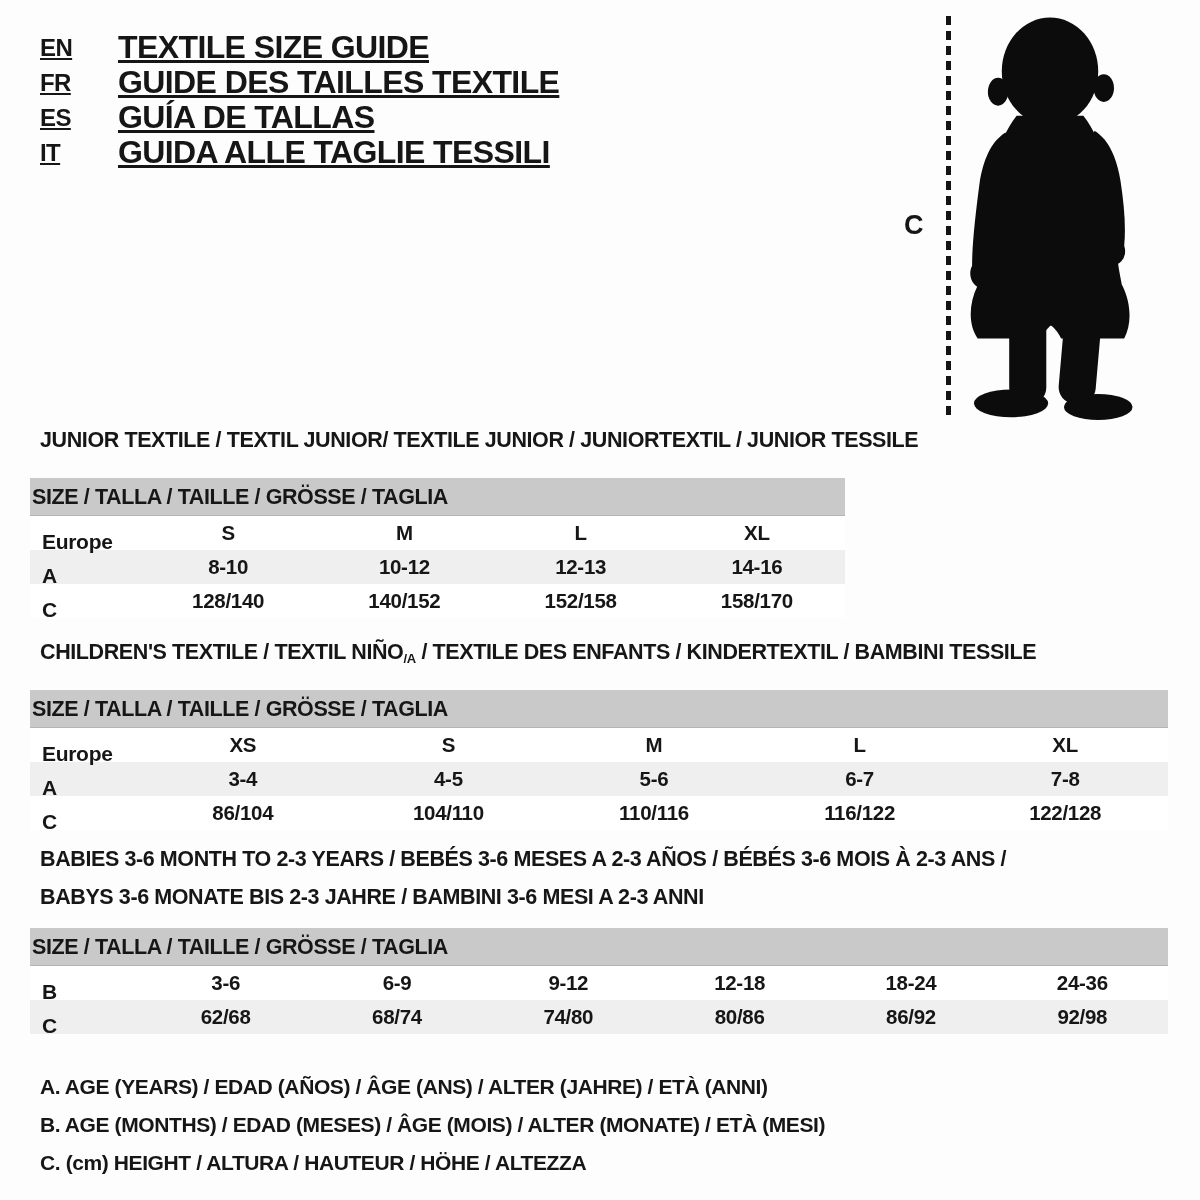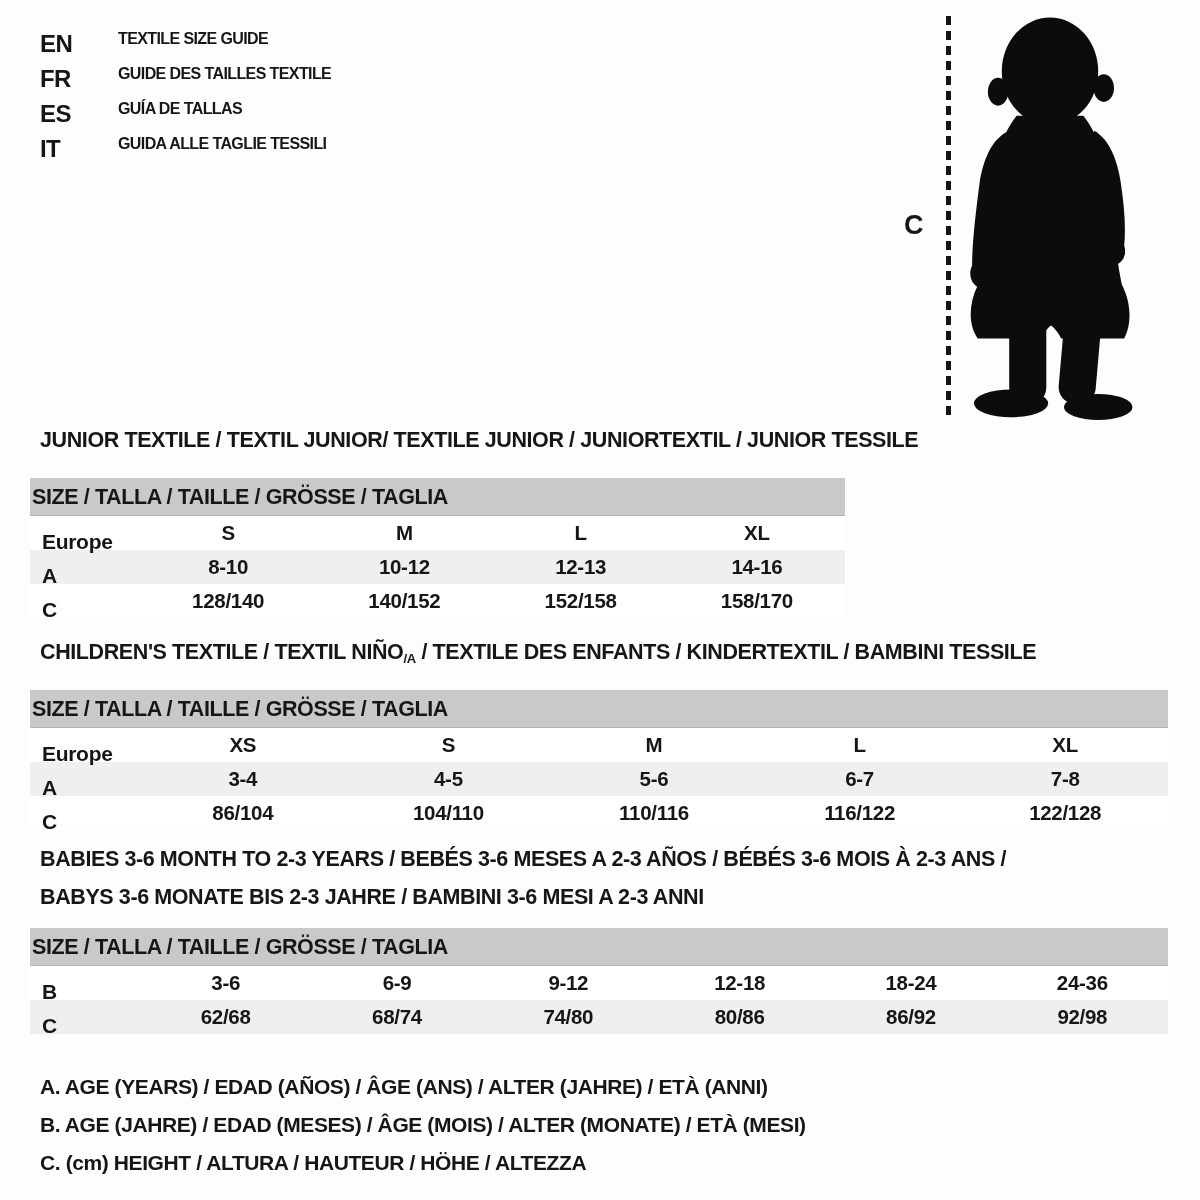--- a/index.html
+++ b/index.html
@@ -6,23 +6,23 @@
   html,body { background:#ffffff; }
   .page {
     position:relative; width:1200px; height:1200px;
     background:#fdfdfd; overflow:hidden;
     font-family:"Liberation Sans", sans-serif;
     color:#161616; font-weight:700;
   }
 
   
   .lang-block { position:absolute; left:40px; top:30px; }
-  .lang-row { display:flex; height:35px; align-items:flex-start; }
+  .lang-row { display:flex; height:35px; align-items:center;text-decoration:underline; }
   .lang-code { width:78px; font-size:24px; letter-spacing:-0.6px; }
-  .lang-label { font-size:16px; letter-spacing:-0.6px; white-space:nowrap; }
+  .lang-label { font-size:32px; letter-spacing:-0.6px; white-space:nowrap; }
 
   
   .measure-line {
     position:absolute; left:946px; top:16px; width:5px; height:400px;
     background:repeating-linear-gradient(to bottom,
       #141414 0px, #141414 9px, transparent 9px, transparent 15px);
   }
   .figure-c { position:absolute; left:904px; top:210px; font-size:27px; }
   .baby-svg { position:absolute; left:952px; top:12px; }
 
@@ -178,17 +178,17 @@
       <span class="cell">68/74</span>
       <span class="cell">74/80</span>
       <span class="cell">80/86</span>
       <span class="cell">86/92</span>
       <span class="cell">92/98</span>
     </div>
   </div>
 
   <div class="legend">
     <div>A. AGE (YEARS) / EDAD (AÑOS) / ÂGE (ANS) / ALTER (JAHRE) / ETÀ (ANNI)</div>
-    <div>B. AGE (JAHRE) / EDAD (MESES) / ÂGE (MOIS) / ALTER (MONATE) / ETÀ (MESI)</div>
+    <div>B. AGE (MONTHS) / EDAD (MESES) / ÂGE (MOIS) / ALTER (MONATE) / ETÀ (MESI)</div>
     <div>C. (cm) HEIGHT / ALTURA / HAUTEUR / HÖHE / ALTEZZA</div>
   </div>
 
 </div>
 
 </body></html>

